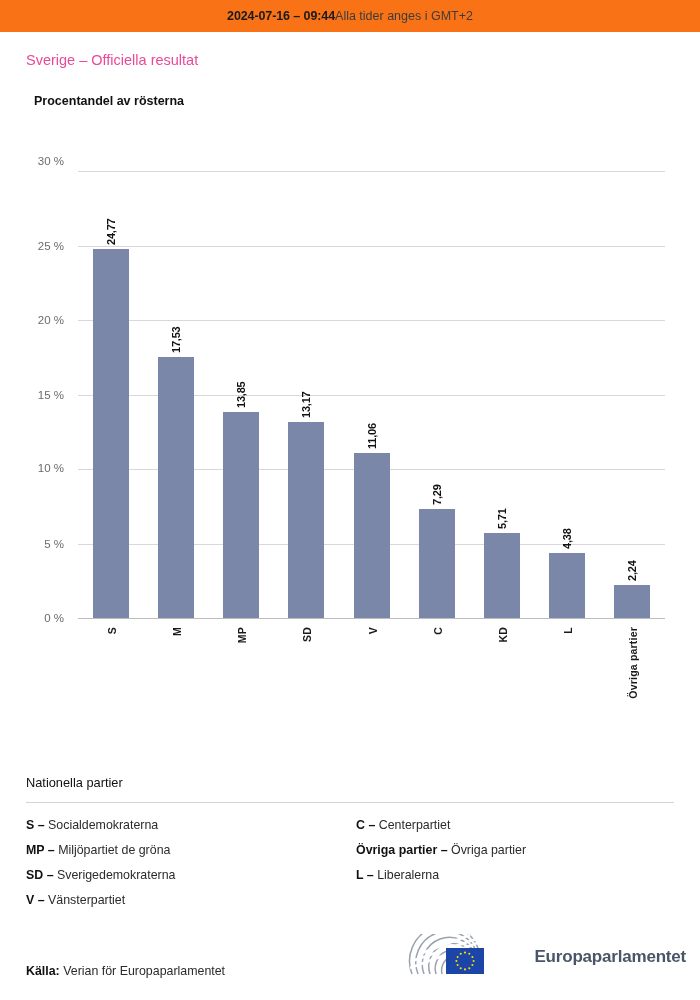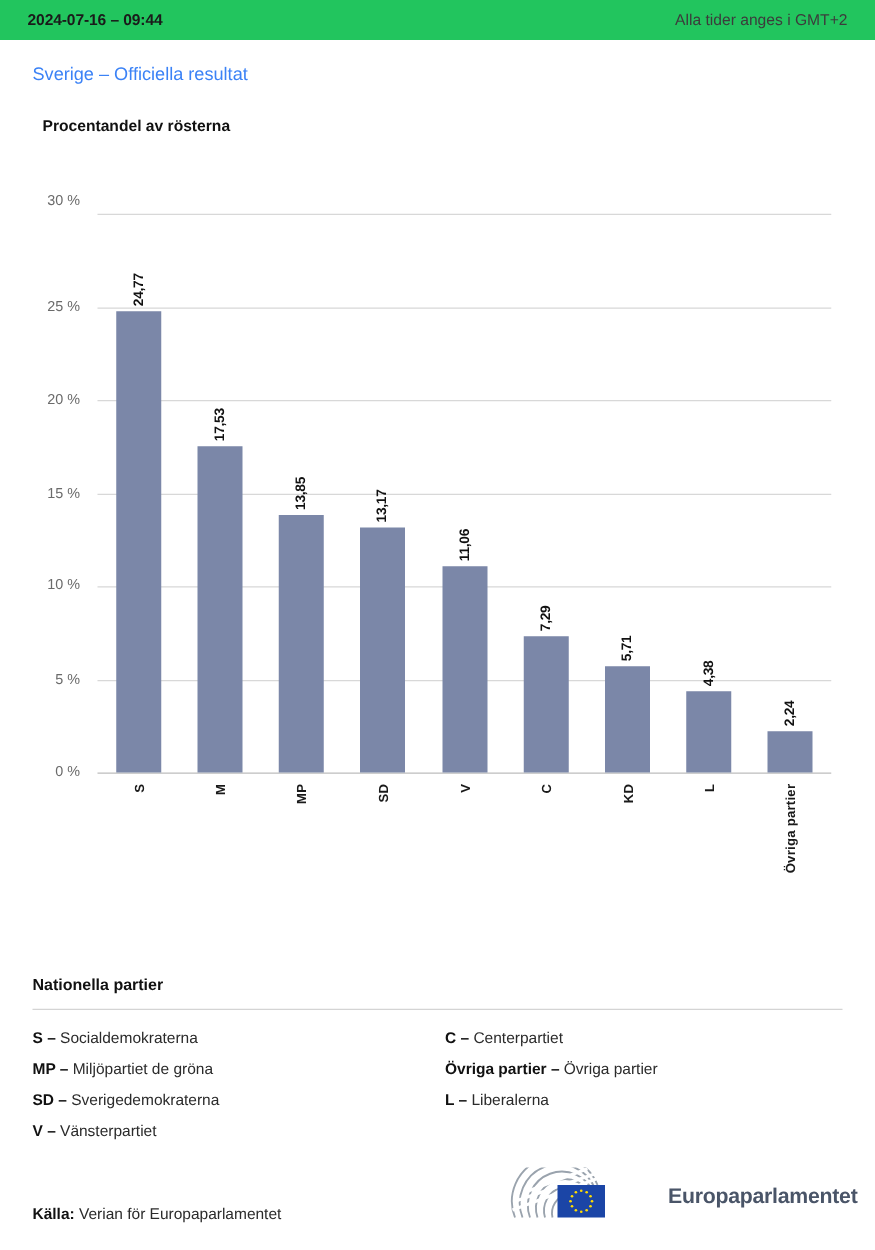--- a/index.html
+++ b/index.html
@@ -8,24 +8,24 @@
     width: 700px; height: 1000px;
     background: #ffffff;
     font-family: "Liberation Sans", sans-serif;
     color: #1a1a1a;
     overflow: hidden;
   }
 
   
   .topbar {
     height: 32px;
-    background: #22c55e;
+    background: #f97316;
     display: flex;
     align-items: center;
-    justify-content: space-between;
+    justify-content: center;
     padding: 0 22px;
   }
   .topbar-date {
     font-size: 12.5px;
     font-weight: bold;
     color: #1a1a1a;
     letter-spacing: -0.1px;
   }
   .topbar-tz {
     font-size: 12.5px;
@@ -37,21 +37,21 @@
   .title {
     font-size: 15px;
     font-weight: bold;
     color: #111111;
     letter-spacing: -0.1px;
     margin: 0 0 13px 0;
   }
   .subtitle {
     font-size: 14.5px;
     font-weight: normal;
-    color: #3b82f6;
+    color: #ec4899;
     margin: 0;
   }
 
   
   .chart-wrap { position: relative; margin-top: 26px; }
   .chart-caption {
     position: absolute;
     left: 34px; top: 0;
     font-size: 12.5px;
     font-weight: bold;
@@ -113,23 +113,23 @@
 
   
   .legend {
     position: absolute;
     left: 0; top: 768px;
     width: 700px;
     padding: 0 26px;
   }
   .legend-title {
     font-size: 12.8px;
-    font-weight: bold;
-    color: #111111;
-    margin: 12px 0 12px 0;
+    font-weight: normal;
+    color: #111111;
+    margin: 7px 0 12px 0;
   }
   .legend-rule {
     height: 1px;
     background: #d4d4d4;
     margin-bottom: 15px;
   }
   .legend-cols {
     display: flex;
   }
   .legend-col { width: 50%; }

